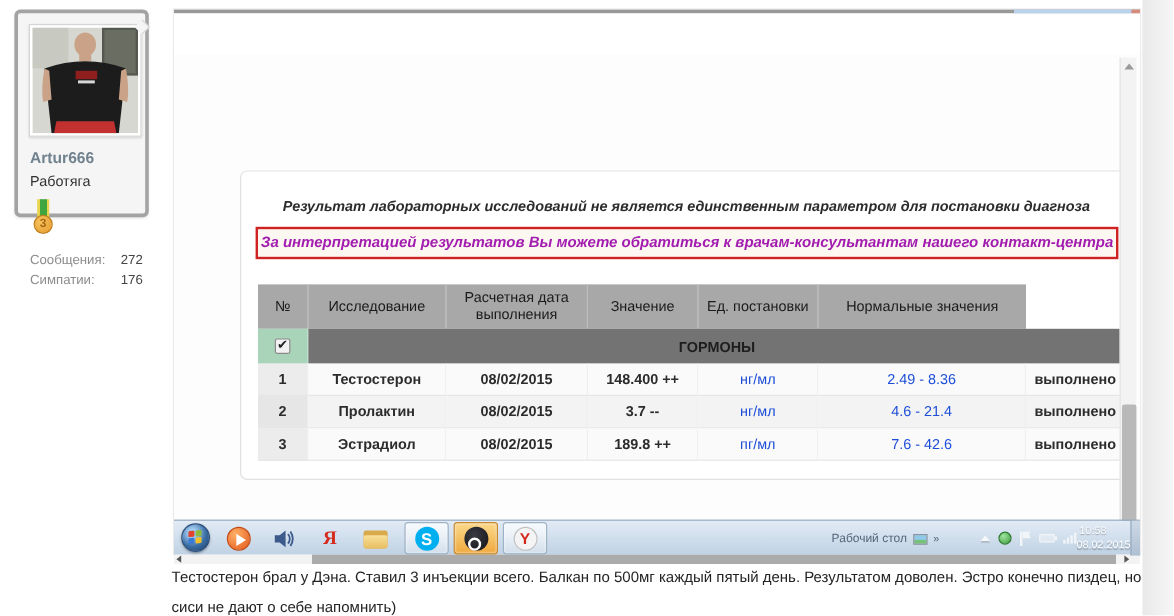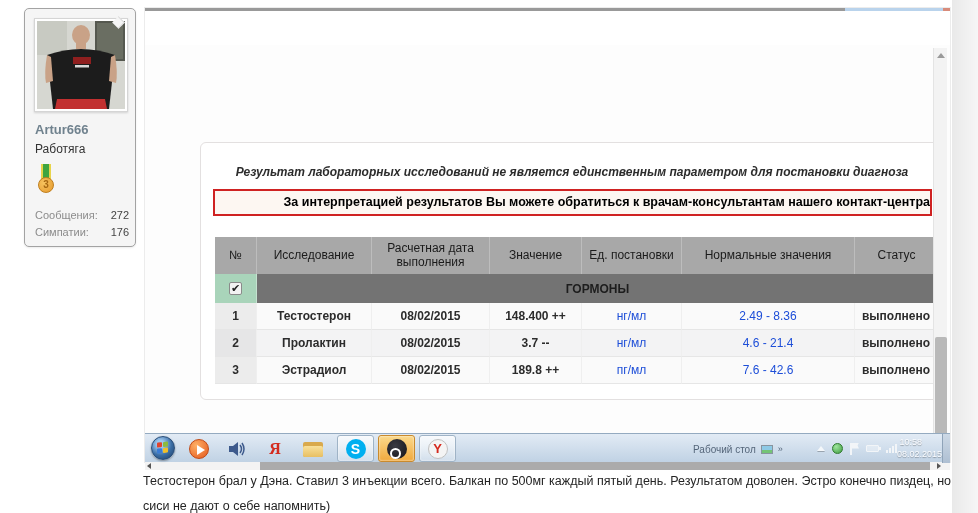--- a/index.html
+++ b/index.html
@@ -6,22 +6,22 @@
   html,body { width:978px; height:513px; background:#ffffff; overflow:hidden;
               font-family:"Liberation Sans", sans-serif; }
   .abs { position:absolute; }
 
   
   .page { position:relative; width:978px; height:513px; background:#fff; }
   .right-band { left:952px; top:0; width:26px; height:513px;
                 background:linear-gradient(90deg,#e9e9e9,#f6f6f6); }
 
   
-  .user-card { left:24px; top:8px; width:112px; height:239px; background:#f5f5f5;
-               border:1px solid #a3a3a3; border-radius:5px; box-shadow:0 1px 2px rgba(0,0,0,.08); }
+  .user-card { left:12px; top:8px; width:112px; height:173px; background:#f5f5f5;
+               border:3px solid #a3a3a3; border-radius:5px; box-shadow:0 1px 2px rgba(0,0,0,.08); }
   .card-pointer { left:114px; top:18px; width:9px; height:9px; background:#f5f5f5;
                   border-top:1px solid #d8d8d8; border-right:1px solid #d8d8d8;
                   transform:rotate(45deg); }
   .avatar-frame { left:9px; top:9px; width:94px; height:94px; background:#fff;
                   border:1px solid #d5d5d5; box-shadow:0 1px 2px rgba(0,0,0,.15); padding:2px; }
   .avatar-frame svg { display:block; }
   .username { left:10px; top:113px; width:95px; font-size:13px; font-weight:bold; color:#70828e; }
   .user-title { left:10px; top:133px; width:95px; font-size:12px; color:#333; }
   .medal { left:12px; top:155px; width:18px; height:36px; }
   .medal .ribbon { left:4px; top:0; width:10px; height:16px;
@@ -41,22 +41,22 @@
   .strip-red  { left:798px; top:0; width:7px; height:3px; background:#d88b7a; }
 
   .browser-content { left:0; top:3px; width:805px; height:414px; background:#fdfdfd;margin-top:34px; }
 
   .result-panel { left:55px; top:97px; width:744px; height:258px; background:#fff;
                   border:1px solid #e3e0e0; border-radius:6px; }
   .disclaimer { left:60px; top:120px; width:734px; text-align:center; font-size:12px;
                 font-style:italic; font-weight:600; color:#2c2c2c; }
   .warning-box { left:68px; top:144px; width:719px; height:27px; background:#fdf7f2;
                  border:2px solid #cf2222; }
-  .warning-text { width:100%; text-align:right; line-height:23px; font-size:12.5px;
-                  font-weight:bold; color:#000000; }
+  .warning-text { width:100%; text-align:center; line-height:23px; font-size:12.5px;
+                  font-style:italic; font-weight:bold; color:#a21caf; }
 
   
   .lab-table { left:70px; top:192px; width:723px; }
   .t-grid { display:grid; grid-template-columns:42px 115px 118px 92px 100px 173px 83px; }
   .th { background:#a8a8a8; color:#1b1b1b; font-size:12px; text-align:center;
         height:37px; display:flex; align-items:center; justify-content:center;
         border-right:1px solid #bdbdbd; line-height:1.15; padding:0 4px; }
   .th:last-child { border-right:none; }
   .section-row { display:grid; grid-template-columns:42px 681px; height:29px; }
   .sec-check-cell { background:#a9d4ba; border-right:1px solid #c5e2d0;
@@ -217,21 +217,20 @@
       </div>
 
       <div class="abs lab-table">
         <div class="t-grid">
           <div class="th">№</div>
           <div class="th">Исследование</div>
           <div class="th">Расчетная дата выполнения</div>
           <div class="th">Значение</div>
           <div class="th">Ед. постановки</div>
           <div class="th">Нормальные значения</div>
-          <div class="th">Статус</div>
         </div>
 
         <div class="section-row">
           <div class="sec-check-cell">
             <div class="checkbox">✔</div>
           </div>
           <div class="sec-label-cell">ГОРМОНЫ</div>
         </div>
 
         <div class="t-grid">

